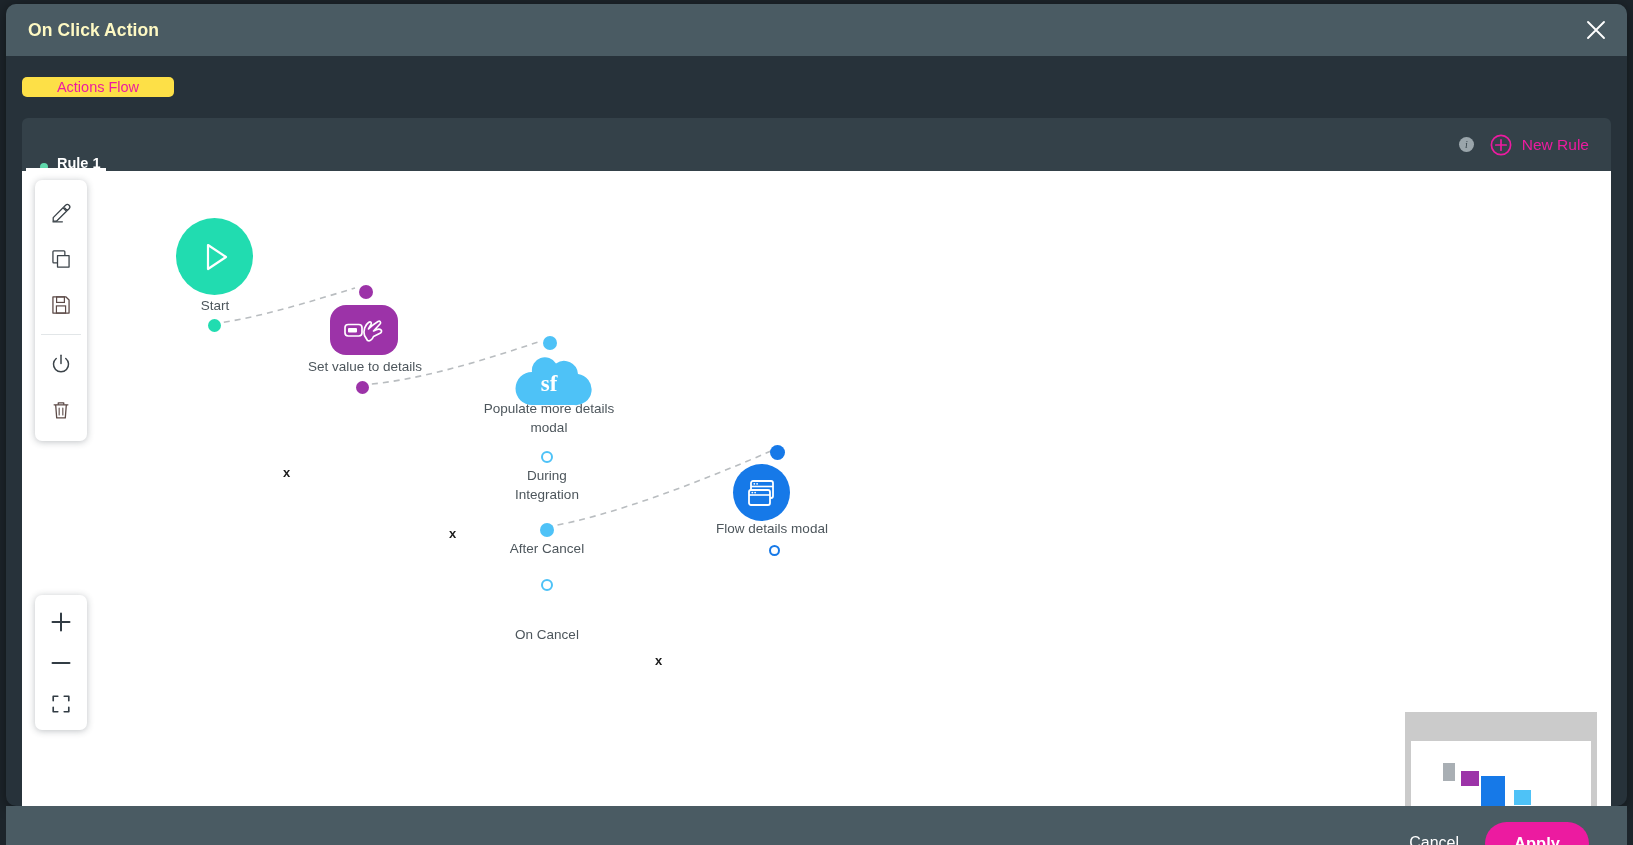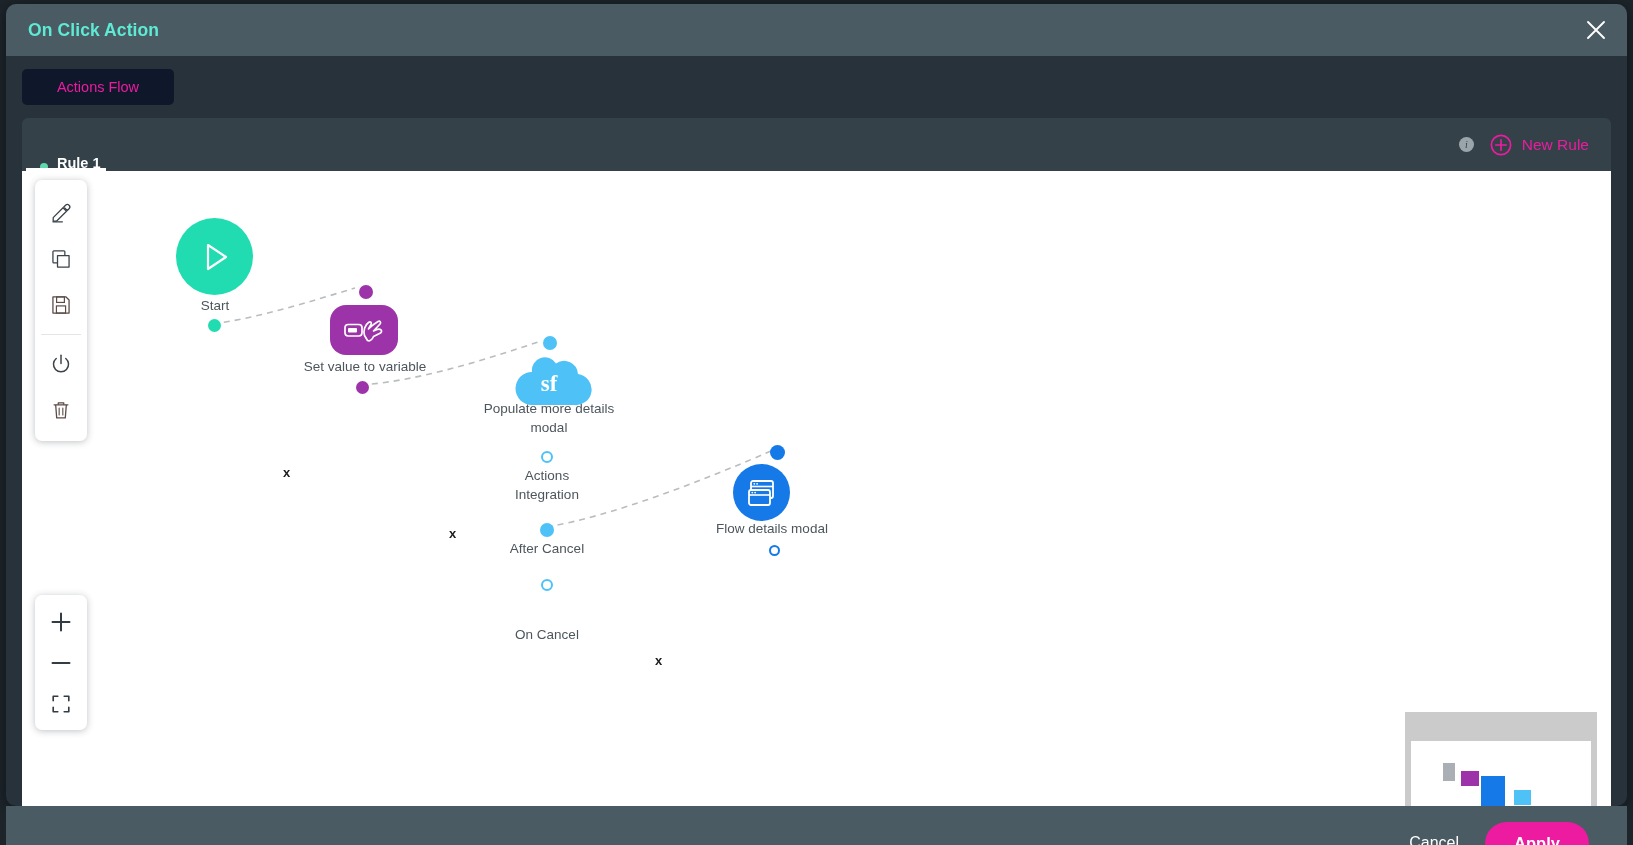--- a/index.html
+++ b/index.html
@@ -22,21 +22,21 @@
 
   
   .modal-header {
     position: absolute; left: 0; top: 0;
     width: 100%; height: 52px;
     background: #4a5b63;
     display: flex; align-items: center;
     padding: 0 22px;
   }
   .modal-title {
-    color: #5eead4;
+    color: #fef9c3;
     font-size: 17.5px;
     font-weight: bold;
     letter-spacing: .1px;
   }
   .close-btn {
     position: absolute; right: 18px; top: 13px;
     width: 26px; height: 26px;
     display: flex; align-items: center; justify-content: center;
     cursor: pointer;
   }
@@ -44,25 +44,25 @@
 
   
   .flow-tabs {
     position: absolute; left: 0; top: 52px;
     width: 100%; height: 62px;
     background: #27323a;
     display: flex; align-items: center;
     padding-left: 16px;
   }
   .flow-tab {
-    background: #0f172a;
+    background: #fde047;
     color: #ec1ba0;
     border: none;
     border-radius: 5px;
-    height: 36px;
+    height: 20px;
     min-width: 152px;
     padding: 0 34px;
     font-family: "Liberation Sans", sans-serif;
     font-size: 14.5px;
     cursor: pointer;
     display: flex; align-items: center; justify-content: center;
   }
 
   
   .rule-bar {
@@ -353,36 +353,36 @@
       <div class="node-icon setvar-rrect" style="left:308px; top:134px;">
         <svg width="44" height="34" viewBox="0 0 44 34">
           <rect x="3" y="11.5" width="17" height="11.5" rx="3.2" fill="none" stroke="#ffffff" stroke-width="1.7"></rect>
           <rect x="6" y="15" width="9" height="4.5" rx="1" fill="#ffffff"></rect>
           <path d="M22.5 22.5 C21 17.5 23 12 26.5 9.5 C28.5 8 30 9.5 29 11.5 L26.5 16
                    C29 13.5 33.5 10 36 8.5 C37.8 7.4 39.5 9.3 38 11
                    L31.5 18 C34 16.5 37.5 15.5 39 16.8 C40.3 18 39.3 19.6 37.5 20.5
                    L31.5 23.5 C30 26.8 27.5 28.3 25.5 27.5 Z" fill="none" stroke="#ffffff" stroke-width="1.7" stroke-linejoin="round"></path>
         </svg>
       </div>
-      <div class="node-label" style="left:253px; top:186px; width:180px;">Set value to variable</div>
+      <div class="node-label" style="left:253px; top:186px; width:180px;">Set value to details</div>
       <div class="port" style="left:334px; top:210px; width:13px; height:13px; background:#9c33a8;"></div>
     </div>
 
     <div class="node">
       <div class="port" style="left:521px; top:165px; width:14px; height:14px; background:#4ec2f7;"></div>
       <div class="node-icon" style="left:484px; top:179px; width:86px; height:58px;">
         <svg width="86" height="58" viewBox="0 0 86 58">
           <path d="M26 55 A16.5 16.5 0 0 1 26 22 A13 13 0 0 1 50 13.5 A14 14 0 0 1 72 24 A15.5 15.5 0 0 1 68 55 Z" fill="#4ec2f7"></path>
           <text x="43" y="41" font-family="Liberation Serif, serif" font-size="23" font-weight="bold" fill="#ffffff" text-anchor="middle">sf</text>
         </svg>
       </div>
       <div class="node-label" style="left:452px; top:228px; width:150px;">Populate more details
 modal</div>
       <div class="port" style="left:519px; top:280px; width:12px; height:12px; background:#ffffff; border:2.6px solid #4ec2f7;"></div>
-      <div class="node-label" style="left:455px; top:295px; width:140px;">Actions
+      <div class="node-label" style="left:455px; top:295px; width:140px;">During
 Integration</div>
       <div class="port" style="left:518px; top:352px; width:14px; height:14px; background:#4ec2f7;"></div>
       <div class="node-label" style="left:455px; top:368px; width:140px;">After Cancel</div>
       <div class="port" style="left:519px; top:408px; width:12px; height:12px; background:#ffffff; border:2.6px solid #4ec2f7;"></div>
       <div class="node-label" style="left:455px; top:422px; width:140px;margin-top:32px;">On Cancel</div>
     </div>
 
     <div class="node">
       <div class="port" style="left:748px; top:274px; width:15px; height:15px; background:#1679e8;"></div>
       <div class="node-icon open-circle" style="left:711px; top:293px;">

